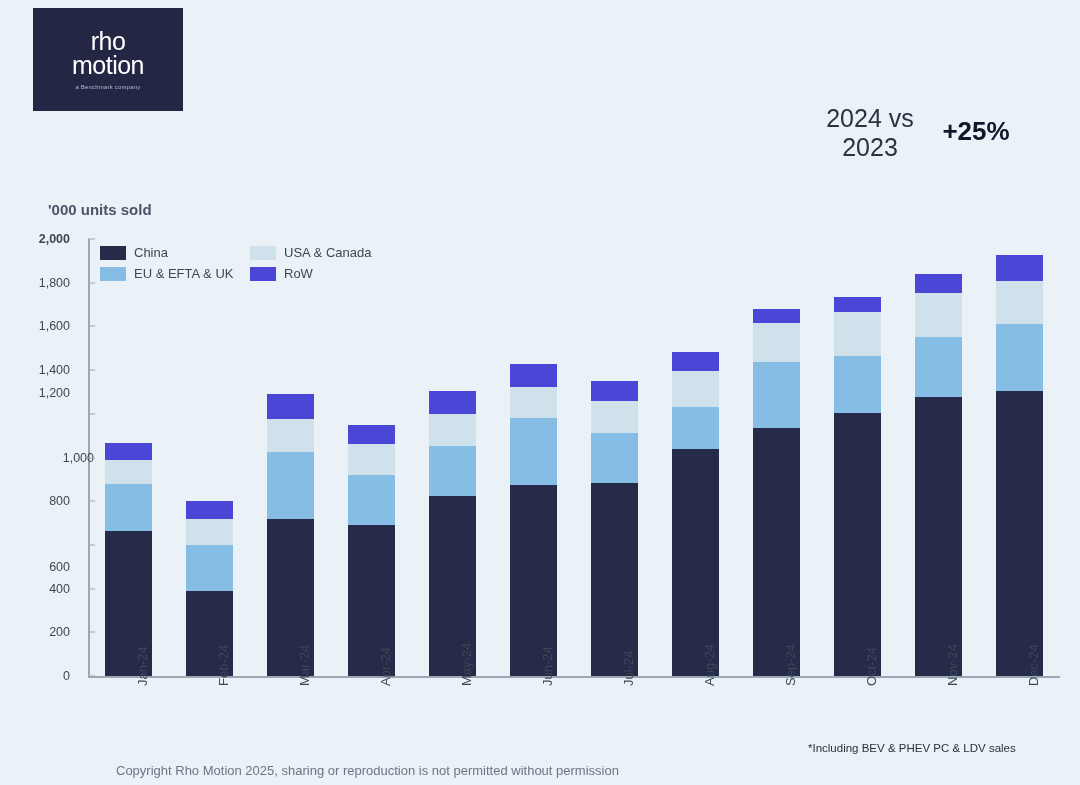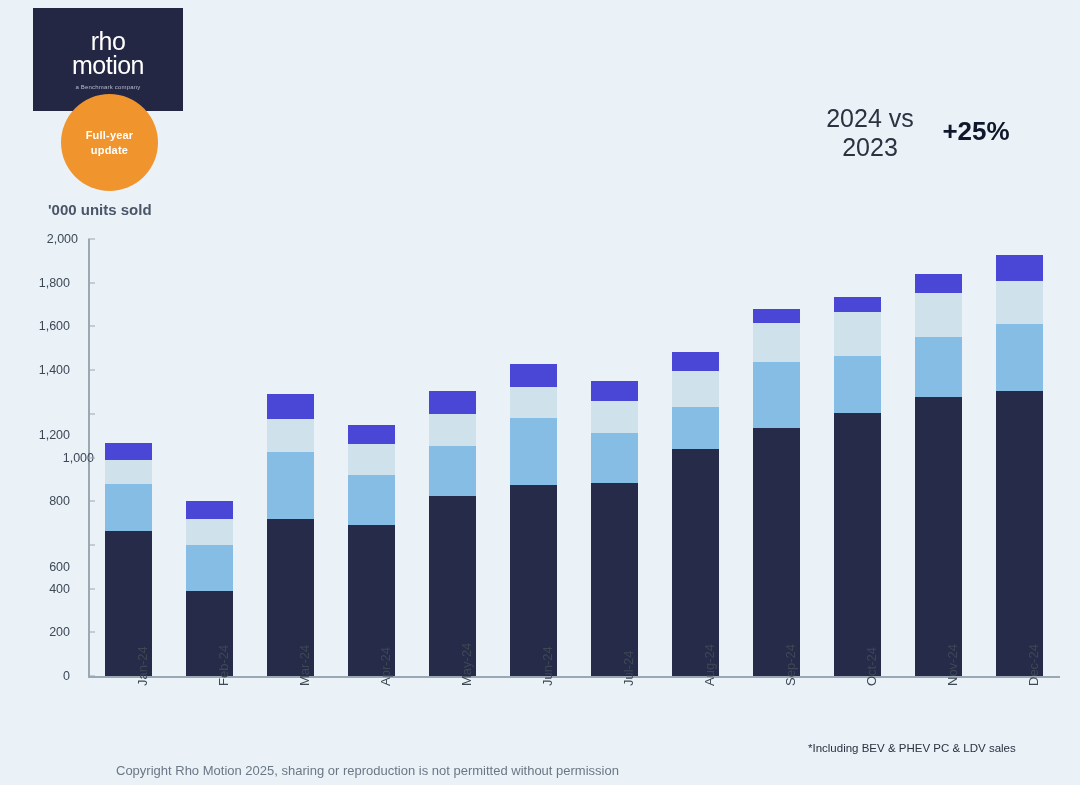--- a/index.html
+++ b/index.html
@@ -116,24 +116,20 @@
 <body>
 
 <div id="root">
 
   <div class="logo-box">
     <div class="logo-word">rho</div>
     <div class="logo-word">motion</div>
     <div class="logo-sub">a Benchmark company</div>
   </div>
 
-  <div class="badge">
-    <span>Full-year</span>
-    <span>update</span>
-  </div>
 
 
   <div class="vs-label">
     <div>2024 vs</div>
     <div>2023</div>
   </div>
   <div class="vs-pct">+25%</div>
 
   <div class="axis-title">'000 units sold</div>
 
@@ -145,29 +141,29 @@
       <div class="ytick" style="left: 0px; top: 632.3px;">200</div>
       <div class="ytick-mark" style="top: 632.3px;"></div>
       <div class="ytick" style="left: 0px; top: 588.6px;">400</div>
       <div class="ytick-mark" style="top: 588.6px;"></div>
       <div class="ytick" style="left: 0px; top: 544.9px; margin-top: 22px;">600</div>
       <div class="ytick-mark" style="top: 544.9px;"></div>
       <div class="ytick" style="left: 0px; top: 501.2px;">800</div>
       <div class="ytick-mark" style="top: 501.2px;"></div>
       <div class="ytick" style="left: 0px; top: 457.5px; margin-left: 24px;">1,000</div>
       <div class="ytick-mark" style="top: 457.5px;"></div>
-      <div class="ytick" style="left: 0px; top: 435px;">1,200</div>
+      <div class="ytick" style="left: 0px; top: 393px;">1,200</div>
       <div class="ytick-mark" style="top: 413.8px;"></div>
       <div class="ytick" style="left: 0px; top: 370.1px;">1,400</div>
       <div class="ytick-mark" style="top: 370.1px;"></div>
       <div class="ytick" style="left: 0px; top: 326.4px;">1,600</div>
       <div class="ytick-mark" style="top: 326.4px;"></div>
       <div class="ytick" style="left: 0px; top: 282.7px;">1,800</div>
       <div class="ytick-mark" style="top: 282.7px;"></div>
-      <div class="ytick" style="left: 8px; top: 239px;">2,000</div>
+      <div class="ytick" style="left: 0px; top: 239px; font-weight: bold;">2,000</div>
       <div class="ytick-mark" style="top: 239px;"></div>
     </div>
   <div class="bars" id="bars">
       <div class="bar-group" style="left: 17px; width: 47px;">
         <div class="seg seg-cn" style="height: 145.303px; background: rgb(37, 43, 72);"></div>
         <div class="seg seg-eu" style="height: 46.9775px; background: rgb(134, 189, 229);"></div>
         <div class="seg seg-us" style="height: 24.035px; background: rgb(207, 226, 236);"></div>
         <div class="seg seg-row" style="height: 16.3875px; background: rgb(74, 70, 214);"></div>
       </div>
       <div class="bar-group" style="left: 98px; width: 47px;">
@@ -245,16 +241,34 @@
       <div class="xlab" style="left: 458.5px; top: 686px;">May-24</div>
       <div class="xlab" style="left: 539.5px; top: 686px;">Jun-24</div>
       <div class="xlab" style="left: 620.5px; top: 686px;">Jul-24</div>
       <div class="xlab" style="left: 701.5px; top: 686px;">Aug-24</div>
       <div class="xlab" style="left: 782.5px; top: 686px;">Sep-24</div>
       <div class="xlab" style="left: 863.5px; top: 686px;">Oct-24</div>
       <div class="xlab" style="left: 944.5px; top: 686px;">Nov-24</div>
       <div class="xlab" style="left: 1025.5px; top: 686px;">Dec-24</div>
     </div>
 
+  <div class="legend" id="legend">
+      <div class="legend-item">
+        <span class="sw" style="background: rgb(37, 43, 72);"></span>
+        <span class="legend-label">China</span>
+      </div>
+      <div class="legend-item">
+        <span class="sw" style="background: rgb(207, 226, 236);"></span>
+        <span class="legend-label">USA &amp; Canada</span>
+      </div>
+      <div class="legend-item">
+        <span class="sw" style="background: rgb(134, 189, 229);"></span>
+        <span class="legend-label">EU &amp; EFTA &amp; UK</span>
+      </div>
+      <div class="legend-item">
+        <span class="sw" style="background: rgb(74, 70, 214);"></span>
+        <span class="legend-label">RoW</span>
+      </div>
+    </div>
 
   <div class="footnote">*Including BEV &amp; PHEV PC &amp; LDV sales</div>
   <div class="copyright">Copyright Rho Motion 2025, sharing or reproduction is not permitted without permission</div>
 </div>
 
 </body></html>

